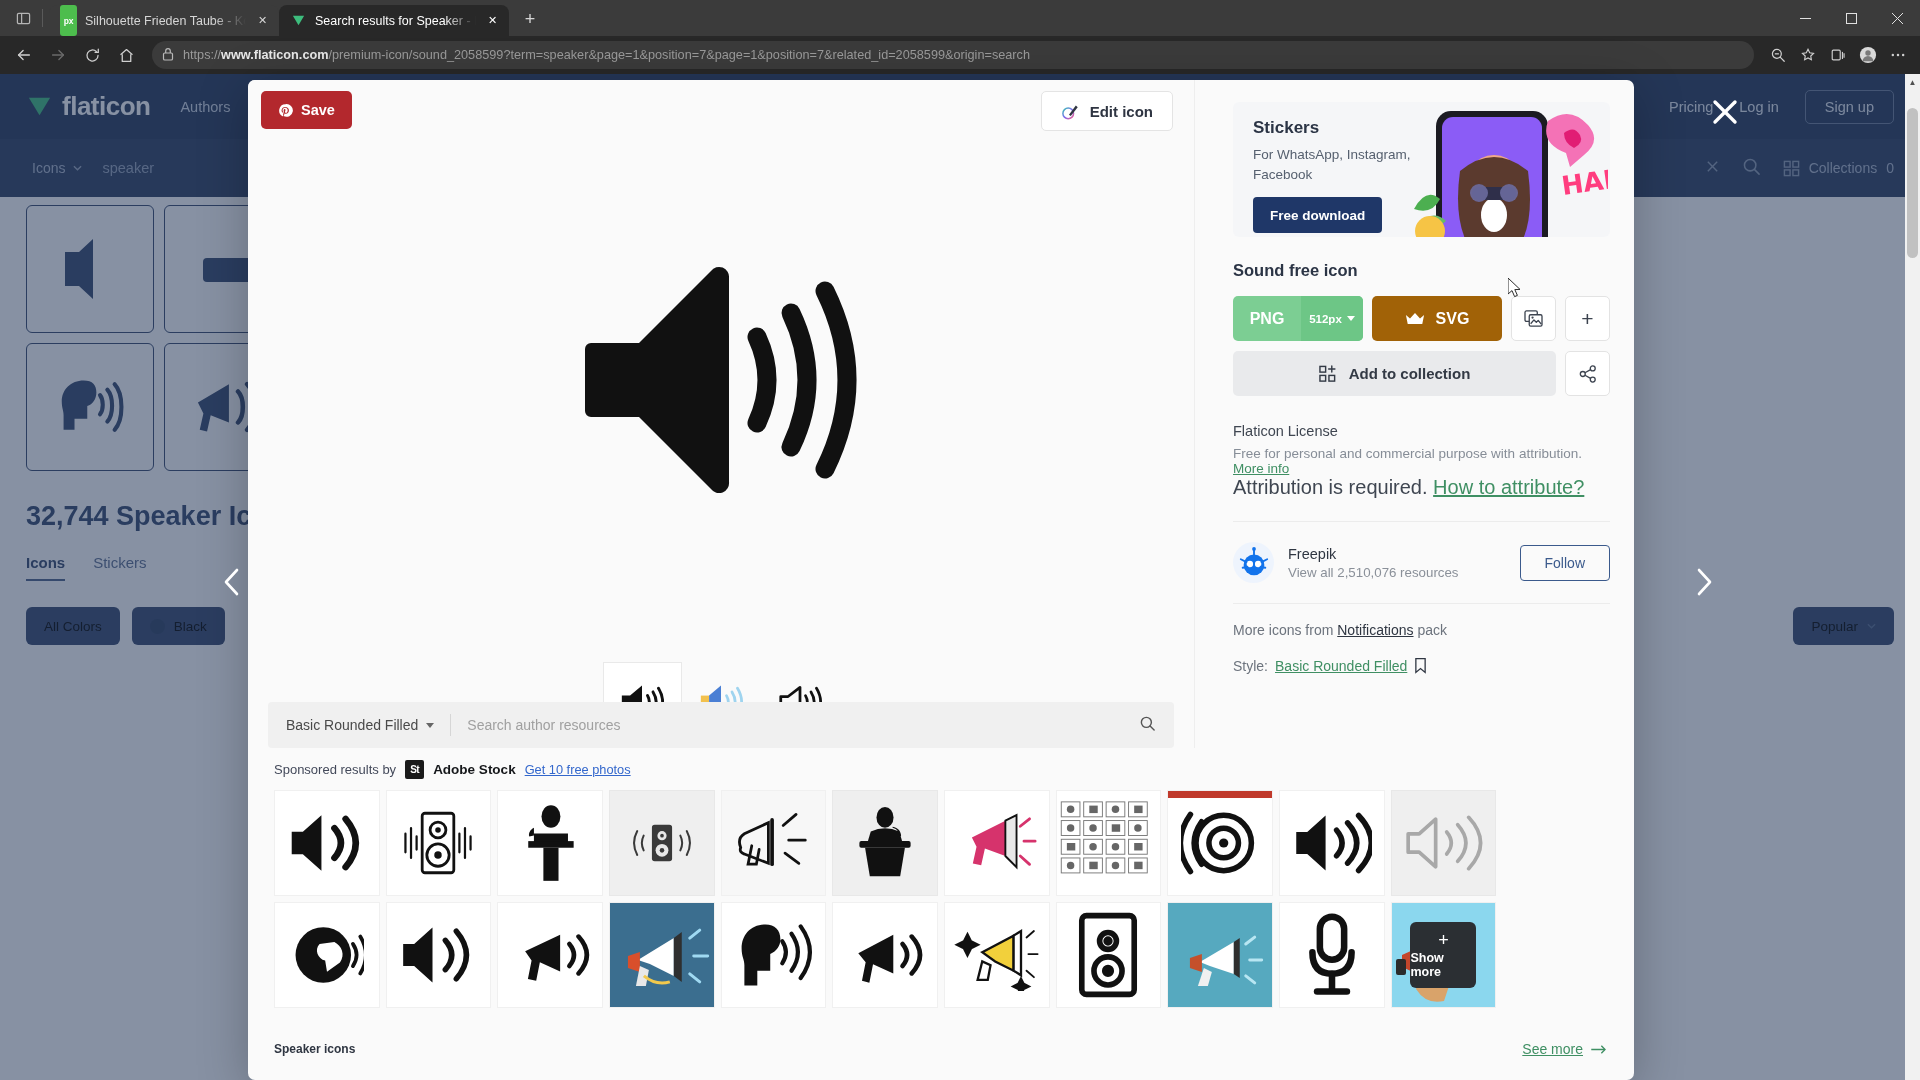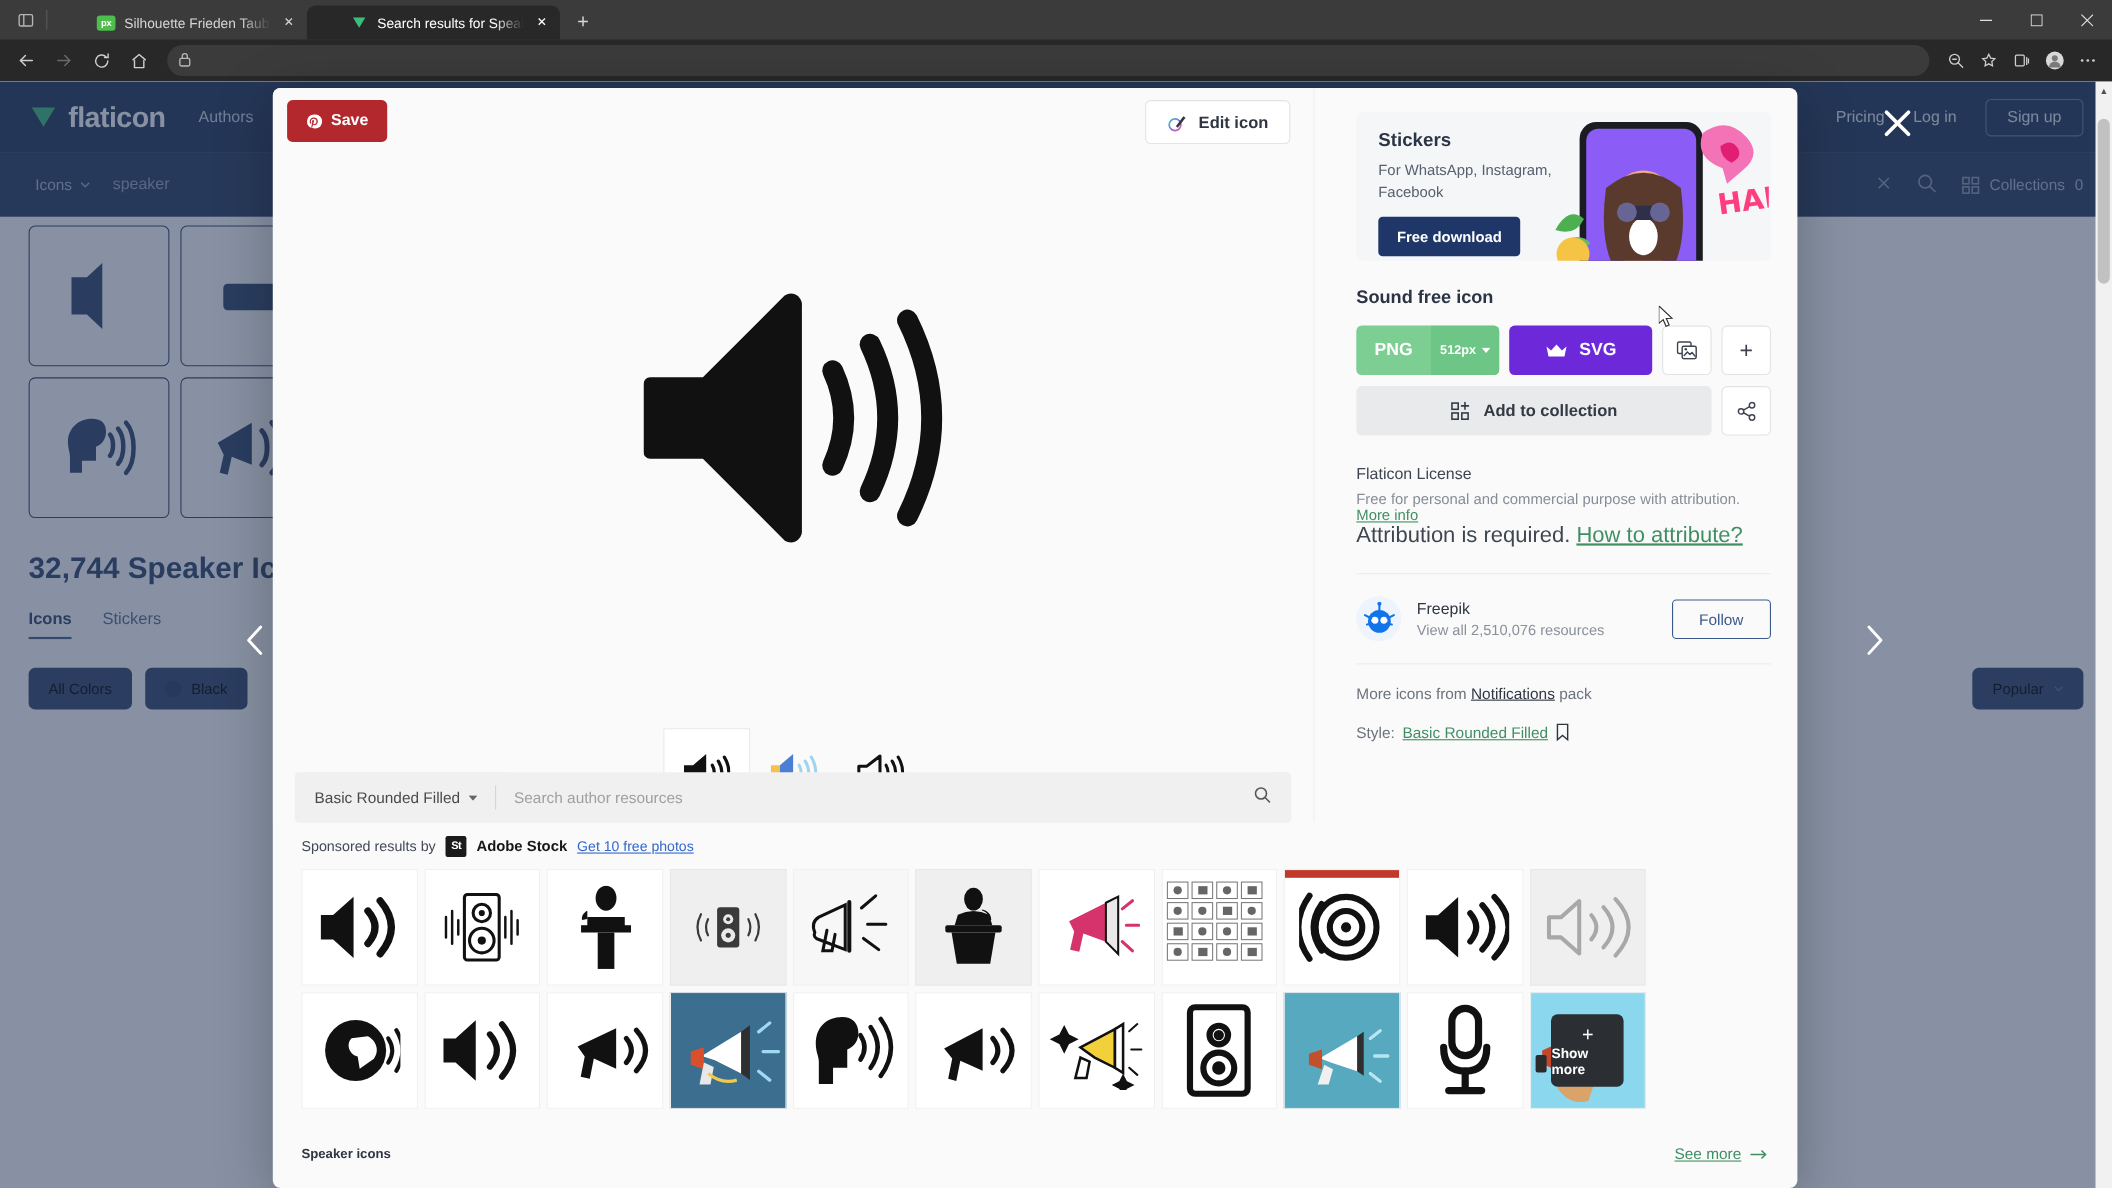--- a/index.html
+++ b/index.html
@@ -23,23 +23,23 @@
   .tab-divider { width: 1px; height: 18px; background: #5a5a5a; margin: 0 6px 9px 2px; }
   .tab {
     height: 31px; min-width: 200px; max-width: 230px;
     display: flex; align-items: center; gap: 8px;
     padding: 0 8px 0 11px; border-radius: 8px 8px 0 0;
     font-size: 12.5px; color: #d6d6d6; position: relative;
   }
   .tab.inactive { background: #3b3b3b; }
   .tab.active { background: #282828; color: #fff; }
   .tab-favicon {
-    width: 17px; height: 14px; flex: 0 0 17px; border-radius: 3px;
+    width: 17px; height: 31px; flex: 0 0 17px; border-radius: 3px;
     display: flex; align-items: center; justify-content: center;
-    font-size: 9px; font-weight: bold; overflow: hidden; margin-left: 28px;
+    font-size: 9px; font-weight: bold; overflow: hidden;
   }
   .fav-px { background: #4dbd4d; color: #fff; font-size: 8.5px; letter-spacing: -.3px; }
   .tab-title {
     flex: 1; white-space: nowrap; overflow: hidden;
     -webkit-mask-image: linear-gradient(90deg,#000 80%,transparent 100%);
     mask-image: linear-gradient(90deg,#000 80%,transparent 100%);
   }
   .tab-close { width: 17px; height: 17px; flex: 0 0 17px; display:flex; align-items:center; justify-content:center; border-radius: 50%; }
   .tab-new {
     width: 30px; height: 30px; margin: 0 0 2px 6px; border-radius: 6px;
@@ -182,21 +182,21 @@
   .btn-png {
     flex: 1; height: 45px; border-radius: 5px; overflow: hidden; display: flex; align-items: stretch;
     background: #7cce93;
   }
   .btn-png .lbl { flex: 1; display: flex; align-items: center; justify-content: center; color: #fff; font-weight: 700; font-size: 16px; }
   .btn-png .size {
     width: 62px; background: #6dc686; display: flex; align-items: center; justify-content: center; gap: 5px;
     color: #fff; font-size: 11.5px; font-weight: 700;
   }
   .btn-svg {
-    flex: 1; height: 45px; border-radius: 5px; background: #6d28d9; display: flex;
+    flex: 1; height: 45px; border-radius: 5px; background: #a16207; display: flex;
     align-items: center; justify-content: center; gap: 11px; color: #fff; font-weight: 700; font-size: 16px;
   }
   .sq-btn {
     width: 45px; height: 45px; border: 1px solid #e3e3e3; background: #fff; border-radius: 5px;
     display: flex; align-items: center; justify-content: center; color: #3d4450;
   }
   .add-row { display: flex; gap: 9px; margin-top: 10px; }
   .btn-addcol {
     flex: 1; height: 45px; background: #e9eaec; border-radius: 5px;
     display: flex; align-items: center; justify-content: center; gap: 12px;
@@ -338,20 +338,21 @@
         </svg>
     </div>
 
     <div class="omnibox">
       <span>
         <svg width="12" height="14" viewBox="0 0 12 14" fill="none" stroke="#b9b9b9" stroke-width="1.2">
             <rect x="1.5" y="6" width="9" height="7" rx="1.3"></rect>
             <path d="M3.7 6V4a2.3 2.3 0 0 1 4.6 0v2"></path>
           </svg>
       </span>
+      <span class="omni-url"><span>https://</span><b>www.flaticon.com</b><span>/premium-icon/sound_2058599?term=speaker&amp;page=1&amp;position=7&amp;page=1&amp;position=7&amp;related_id=2058599&amp;origin=search</span></span>
     </div>
 
     <div class="omni-right">
       <div class="omni-ic">
         <svg width="16" height="16" viewBox="0 0 18 18" fill="none" stroke="currentColor" stroke-width="1.4">
             <circle cx="7.7" cy="7.7" r="5"></circle>
             <line x1="11.4" y1="11.4" x2="16" y2="16" stroke-linecap="round"></line>
             <line x1="5.4" y1="7.7" x2="10" y2="7.7"></line>
           </svg>
       </div>

